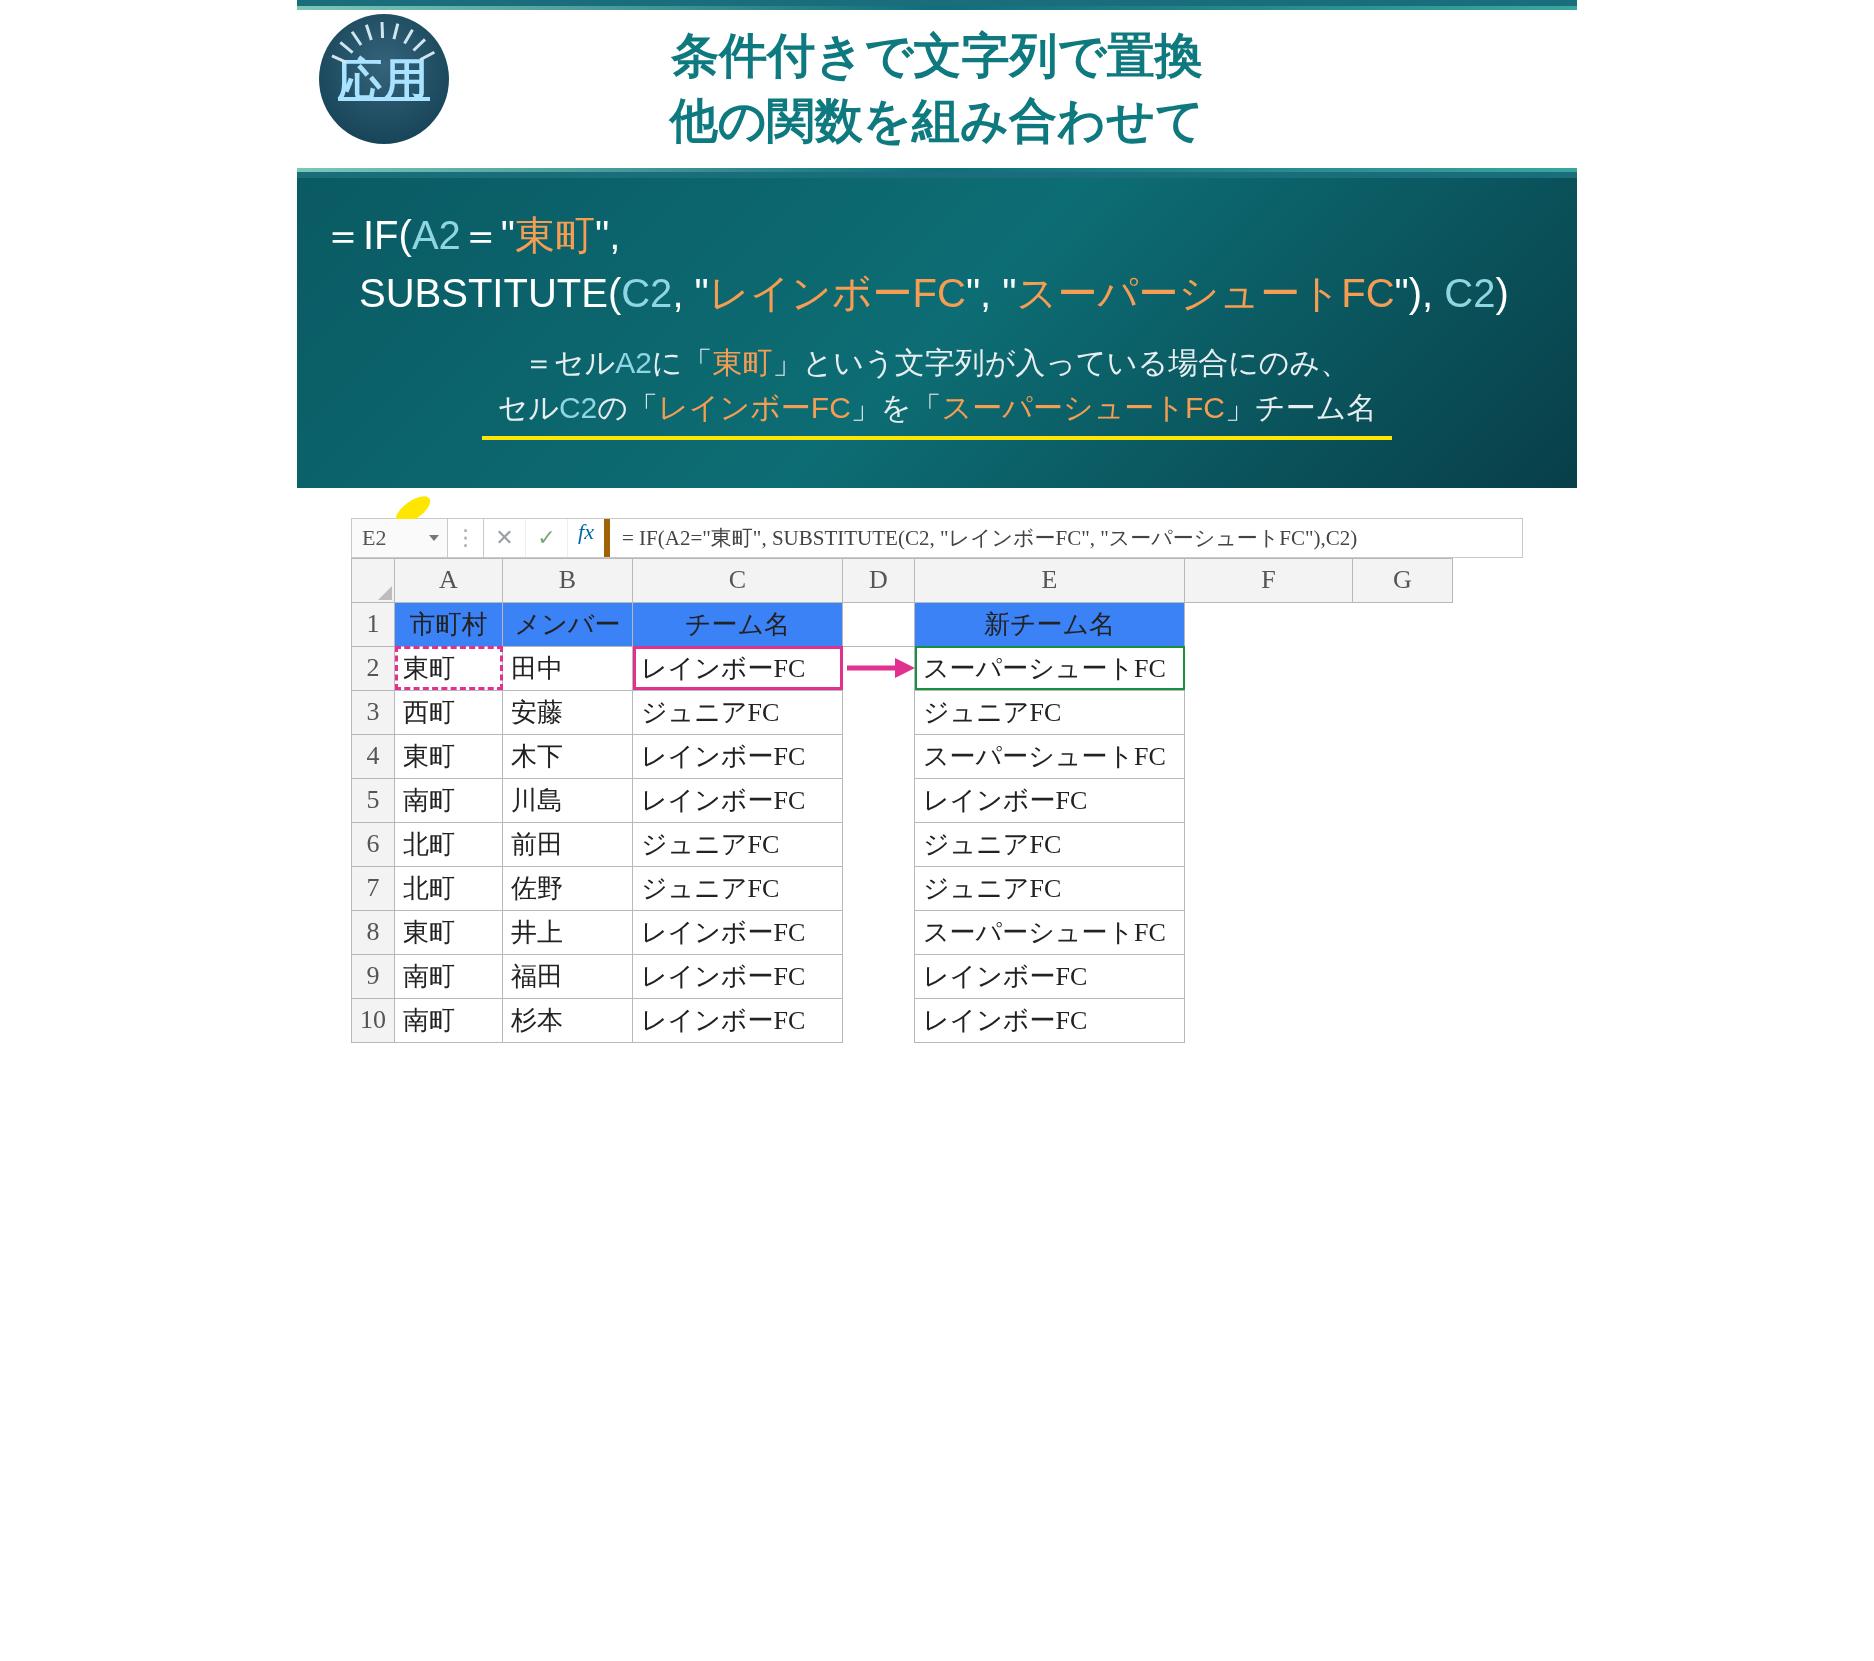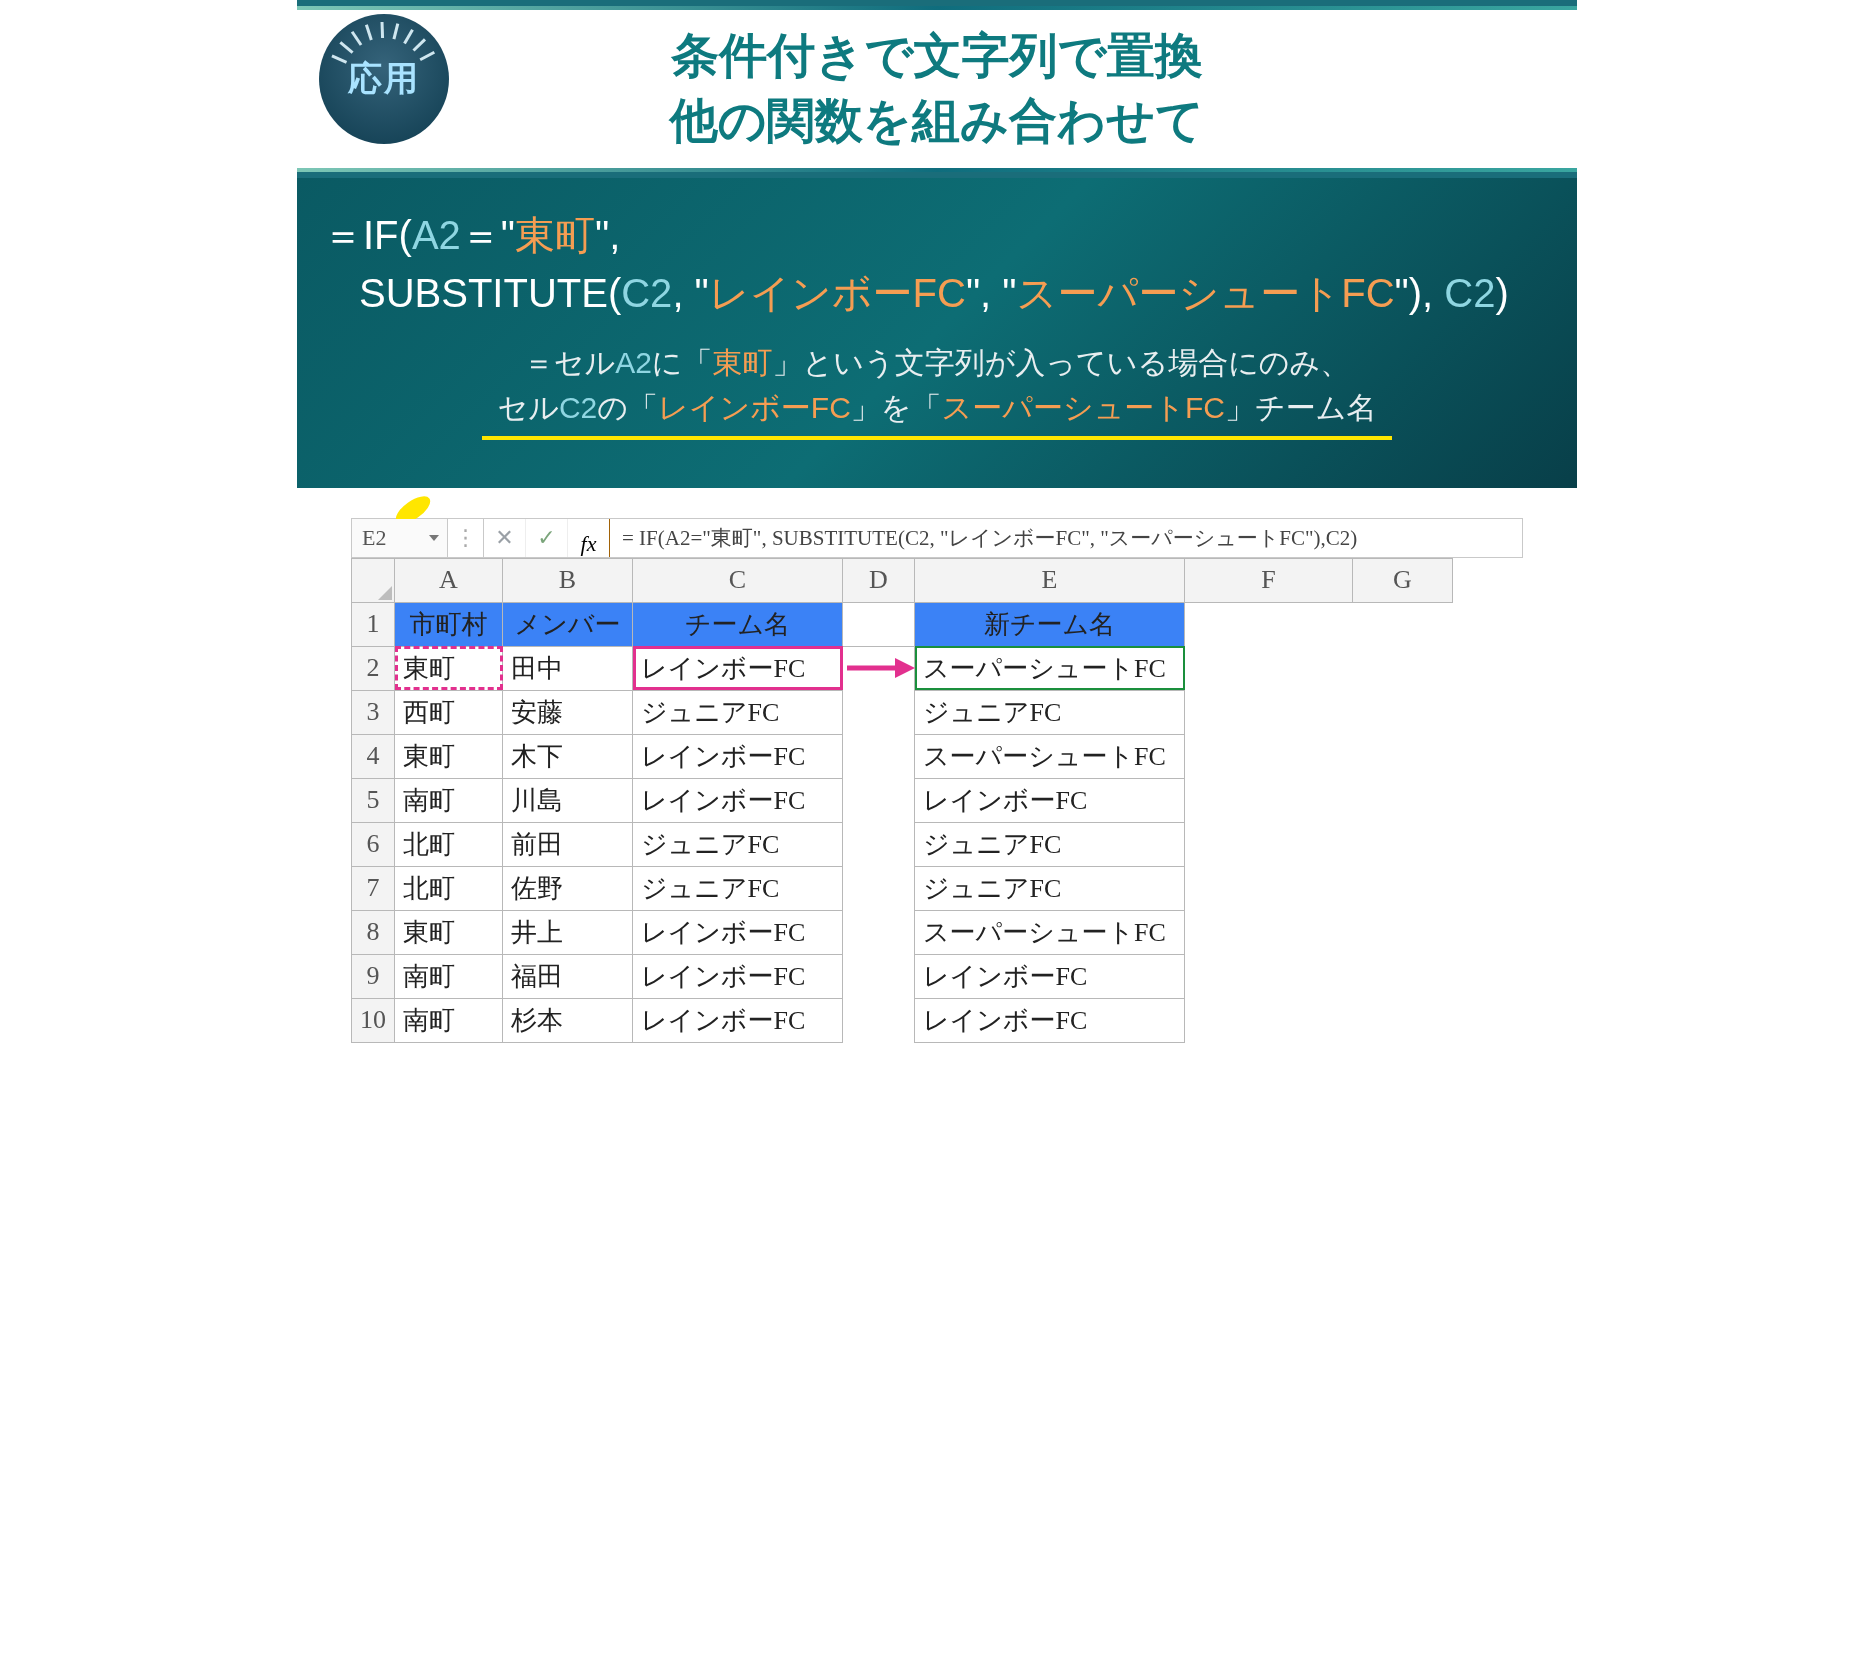--- a/index.html
+++ b/index.html
@@ -12,21 +12,21 @@
               border-bottom:6px solid; padding:18px 0; }
   .hdr-wrap::before, .hdr-wrap::after { content:""; position:absolute; left:0; right:0; height:4px;
     background:linear-gradient(90deg,#7dc7b6,#0f6d7d,#3aa6a0);}
   .hdr-wrap::before{top:0}.hdr-wrap::after{bottom:0}
   .badge { position:absolute; left:22px; top:8px; width:130px; height:130px; border-radius:50%;
            background:radial-gradient(circle at 50% 40%, #35637a 0%, #0e3b4e 100%);
            display:flex; align-items:center; justify-content:center; }
   .badge .ticks { position:absolute; inset:0; }
   .badge .ticks span{ position:absolute; left:50%; top:8px; width:3px; height:16px; background:#cfe6ef;
                       transform-origin:50% 57px; }
-  .badge-text{ font-size:34px; color:#a9e3ff; font-weight:600; letter-spacing:2px; }
+  .badge-text{ font-size:44px; color:#a9e3ff; font-weight:600; letter-spacing:2px;text-decoration:underline; }
   .title { text-align:center; font-size:48px; font-weight:700; color:#0e7a7f; line-height:1.35; }
 
   
   .teal { background:linear-gradient(135deg,#0a5a63 0%, #0d6d74 50%, #083f49 100%);
           color:#fff; padding:28px 26px 48px 26px; position:relative; }
   .formula { font-size:40px; line-height:1.45; font-weight:400; font-family:"Yu Gothic","Segoe UI",sans-serif; }
   .formula .indent { padding-left:36px; display:block; }
   .c-white{color:#fff} .c-cell{color:#8fd6e2} .c-orange{color:#f59d52} .c-pale{color:#e8eef0}
   .explain { margin-top:18px; text-align:center; font-size:30px; line-height:1.5; }
   .underline { display:block; width:910px; margin:6px auto 0; border-bottom:4px solid #ffe600; position:relative;}
@@ -37,21 +37,21 @@
   .sheet-wrap{ padding:30px 54px 40px 54px;font-family:Liberation Serif, serif; }
   .fbar{ display:flex; align-items:stretch; border:1px solid #c9c9c9; height:40px; background:#fff;
          font-size:22px; }
   .fbar .namebox{ width:96px; border-right:1px solid #c9c9c9; display:flex; align-items:center;
                   padding:0 10px; color:#555; background:#fafafa; position:relative;}
   .fbar .namebox::after{content:""; position:absolute; right:8px; top:50%; transform:translateY(-50%);
     border-left:5px solid transparent;border-right:5px solid transparent;border-top:6px solid #777;}
   .fbar .spacer{ width:36px; border-right:1px solid #c9c9c9; display:flex; align-items:center; justify-content:center; color:#aaa;}
   .fbar .btn{ width:42px; border-right:1px solid #eee; display:flex; align-items:center; justify-content:center; color:#9aa0a6;}
   .fbar .btn.ok{color:#7ba57b}
-  .fbar .fx{ width:42px; border-right:1px solid #a16207; display:flex; align-items:flex-end; justify-content:center; font-style:italic; color:#000000;}
+  .fbar .fx{ width:42px; border-right:6px solid #a16207; display:flex; align-items:flex-start; justify-content:center; font-style:italic; color:#0369a1;}
   .fbar .fval{ flex:1; display:flex; align-items:center; padding:0 12px; color:#444; font-size:21px;}
 
   table.grid{ border-collapse:collapse; margin-top:0; font-size:26px; }
   table.grid th, table.grid td{ border:1px solid #b8b8b8; height:44px; padding:0 8px; text-align:left; }
   table.grid .corner{ width:38px; background:#f3f3f3; position:relative;}
   table.grid .corner::after{content:"";position:absolute;right:2px;bottom:2px;border-left:14px solid transparent;border-bottom:14px solid #bdbdbd;}
   table.grid thead th{ background:#f3f3f3; text-align:center; font-weight:400; color:#555; }
   table.grid .rowhdr{ background:#f3f3f3; text-align:center; color:#555; width:38px;}
   table.grid .hcell{ background:#3b82f6; text-align:center; }
   .colA{width:108px}.colB{width:130px}.colC{width:210px}.colD{width:72px}.colE{width:270px}.colF{width:168px}.colG{width:100px}

